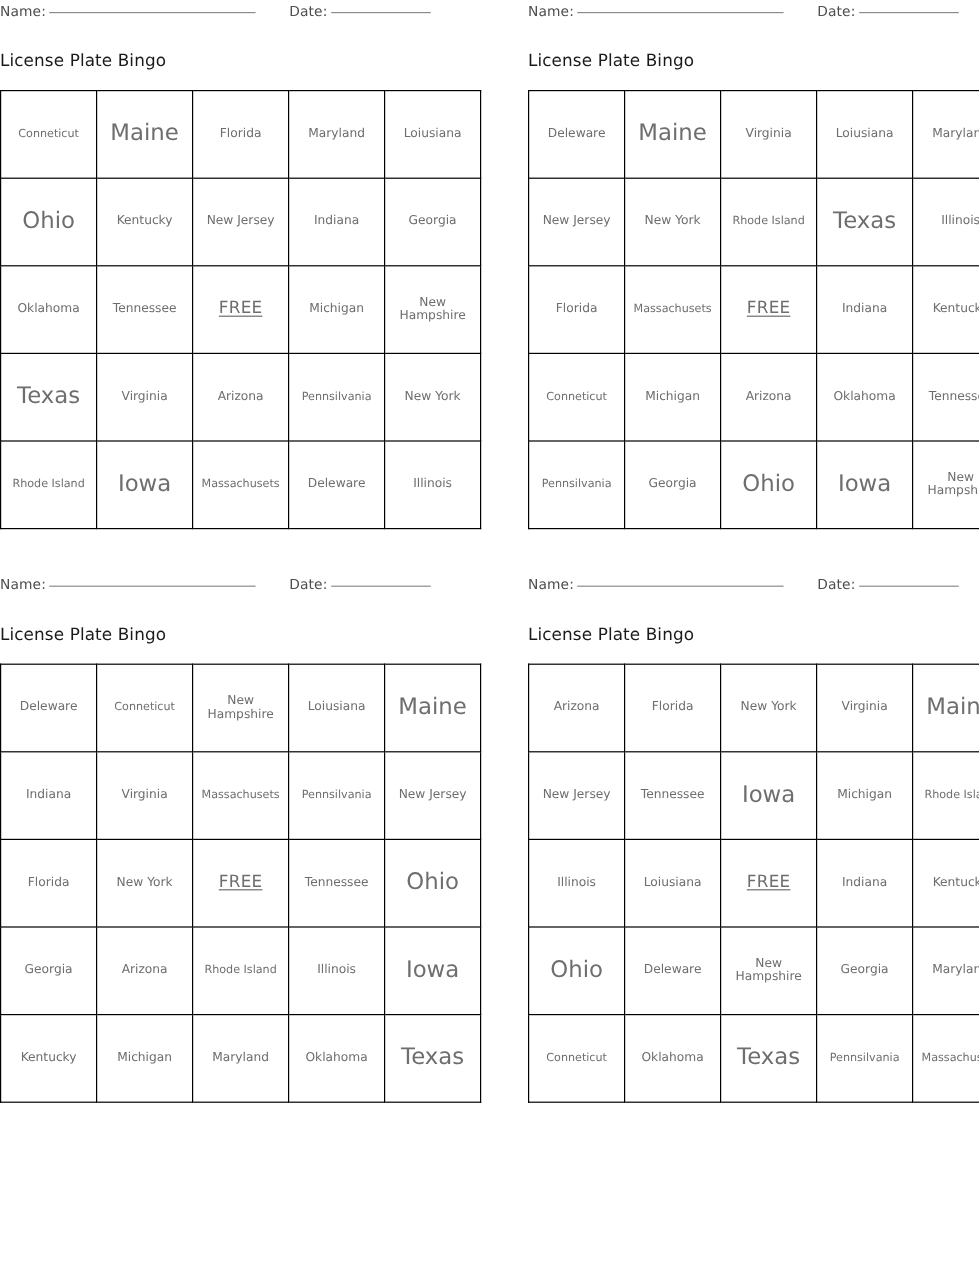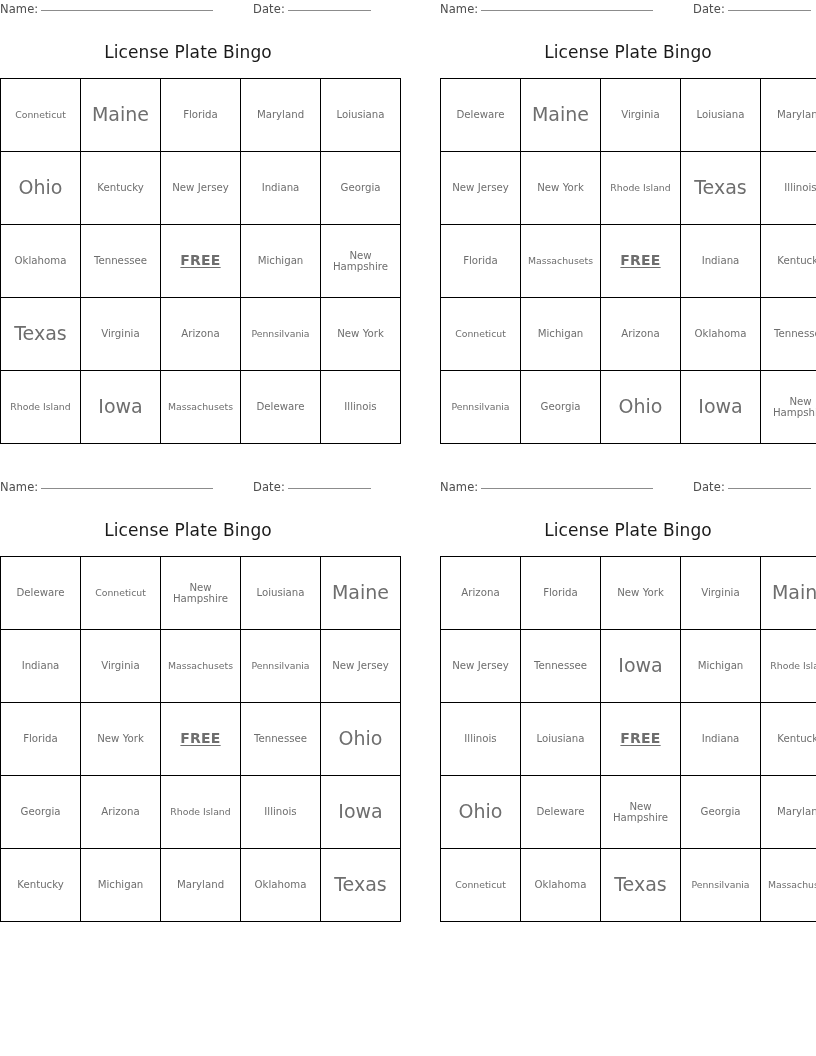--- a/index.html
+++ b/index.html
@@ -39,41 +39,41 @@
     white-space: nowrap;
   }
   .meta-field {
     position: absolute;
     top: 2px;
     display: flex;
     align-items: baseline;
     gap: 3px;
   }
   .meta-field.name-field { left: 0px; }
-  .meta-field.date-field { left: 253px; }
+  .meta-field.date-field { left: 241px; }
   .meta-label {
     font-size: 11.5px;
     color: #4d4d4d;
     letter-spacing: 0.1px;
   }
   .meta-rule {
     display: inline-block;
     border-bottom: 1px solid #8c8c8c;
     position: relative;
     top: -2px;
   }
   .name-field .meta-rule { width: 172px; }
   .date-field .meta-rule { width: 83px; }
 
   
   .card-title {
     margin: 0;
     padding: 0;
-    text-align: center;
-    font-size: 17px;
+    text-align: left;
+    font-size: 14px;
     font-weight: 400;
     color: #1a1a1a;
     letter-spacing: 0.1px;
     line-height: 1;
     padding-top: 22px;
     padding-bottom: 0;
   }
 
   
   .bingo-grid {
@@ -93,21 +93,21 @@
     line-height: 1.12;
     word-wrap: break-word;
     overflow: hidden;
   }
   
   .sz-s  { font-size: 9.3px; margin-top: 16px; }
   .sz-m  { font-size: 10.2px; }
   .sz-l  { font-size: 19px; }
   .free-cell {
     font-size: 14px;
-    font-weight: 700;
+    font-weight: 400;
     text-decoration: underline;
     text-underline-offset: 2px;
     color: #6e6e6e;
     letter-spacing: 0.2px;
   }
 </style>
 </head>
 <body>
 
 <div class="page">

